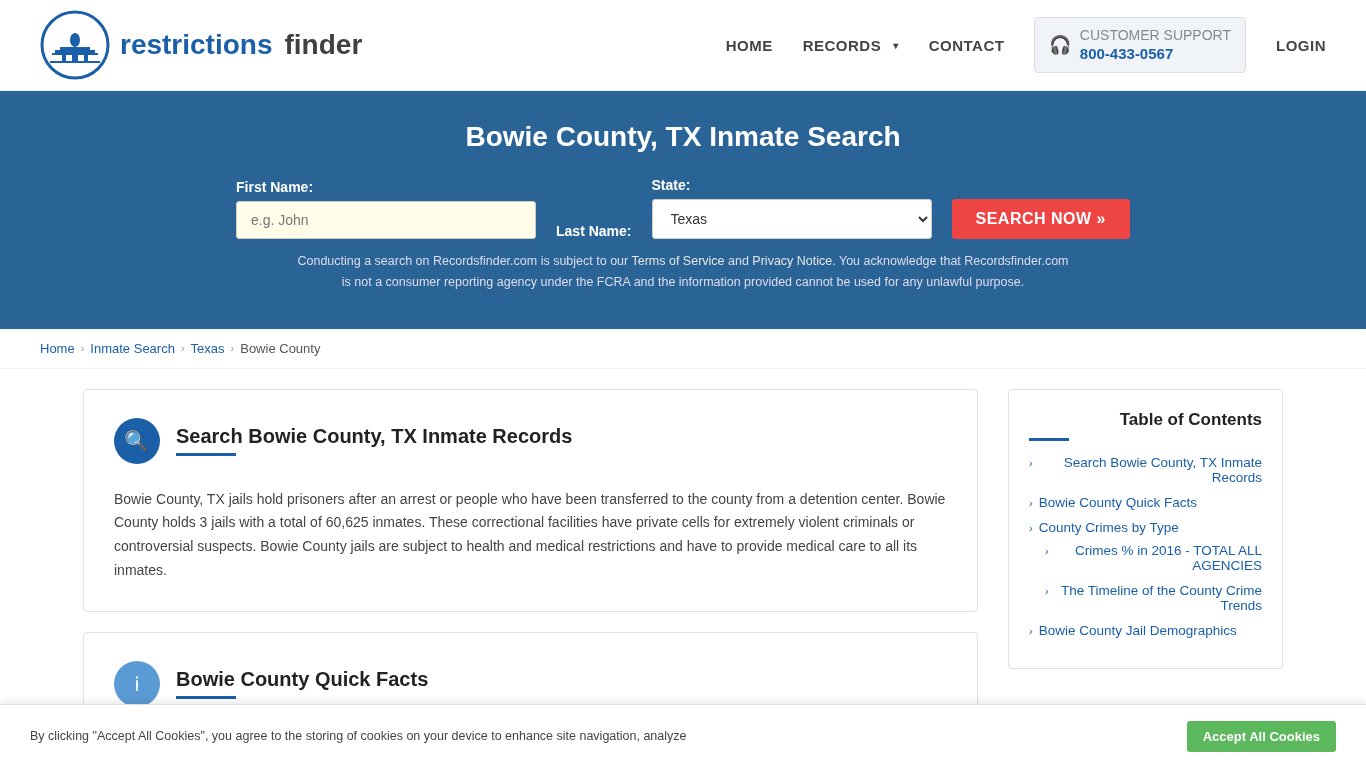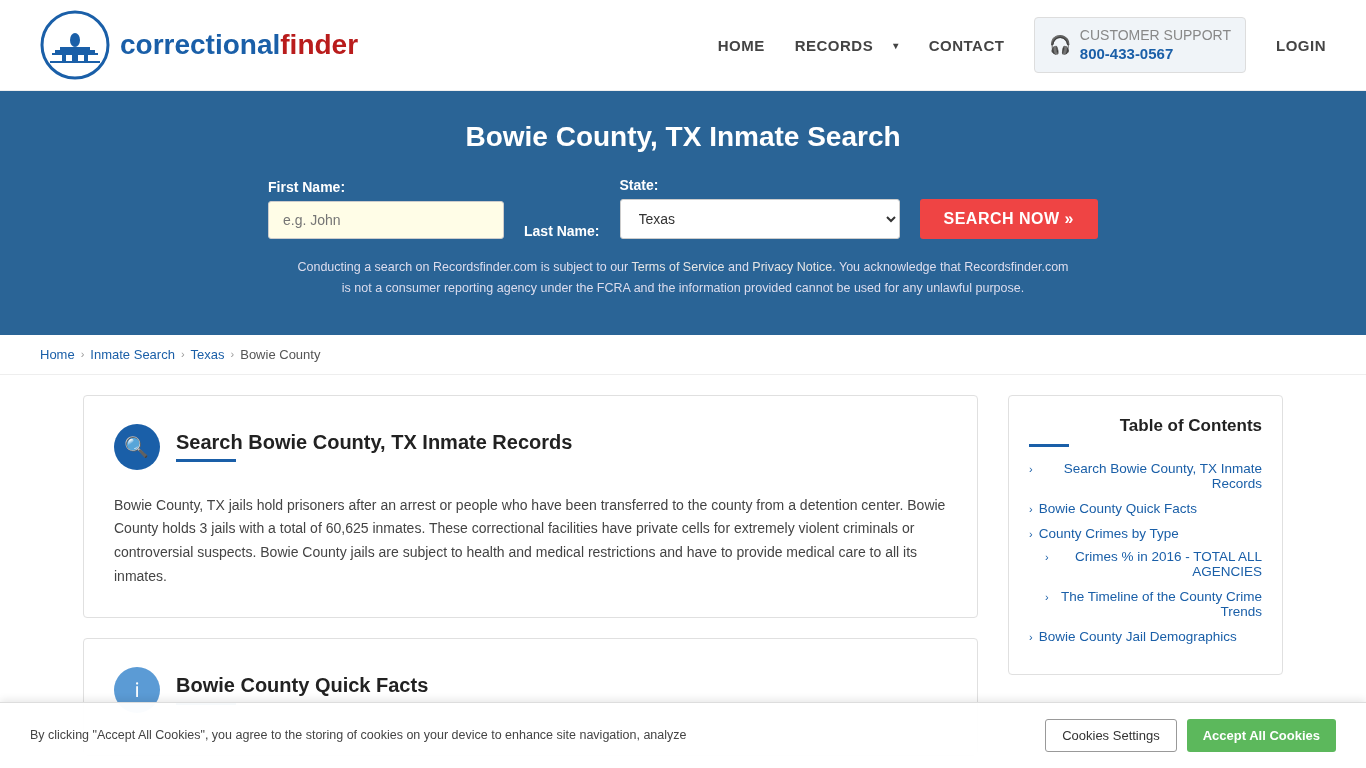--- a/index.html
+++ b/index.html
@@ -26,40 +26,41 @@
     .logo-text {
       font-size: 28px;
       color: #333;
       font-weight: 300;
     }
     .logo-text span {
       color: #1a5fa8;
       font-weight: bold;
     }
     .logo-text .finder {
-      color: #b91c1c;
-      font-weight: bold;
+      color: #404040;
+      font-weight: bold;
+      margin-left: 12px;
     }
     .nav {
       display: flex;
       align-items: center;
       gap: 30px;
     }
     .nav-item {
       font-size: 15px;
       font-weight: bold;
       color: #444;
       text-decoration: none;
       cursor: pointer;
       letter-spacing: 0.5px;
     }
     .nav-records {
       display: flex;
       align-items: center;
-      gap: 20px;
+      gap: 12px;
     }
     .chevron {
       font-size: 10px;
     }
     .support-box {
       display: flex;
       align-items: center;
       gap: 8px;
       background: #f0f4f8;
       border: 1px solid #ddd;
@@ -97,41 +98,41 @@
       font-size: 28px;
       font-weight: bold;
       color: #fff;
       margin-bottom: 24px;
     }
     .search-form {
       display: flex;
       align-items: flex-end;
       justify-content: center;
       gap: 20px;
-      margin-bottom: 18px;
+      margin-bottom: 12px;
     }
     .form-group {
       display: flex;
       flex-direction: column;
       align-items: flex-start;
       gap: 6px;
     }
     .form-label {
       color: #fff;
       font-size: 14px;
       font-weight: bold;
     }
     .form-input {
       background: #fffde7;
       border: 1px solid #ccc;
       border-radius: 3px;
       padding: 10px 14px;
       font-size: 14px;
       color: #aaa;
-      width: 236px;
+      width: 300px;
     }
     .form-select {
       background: #fff;
       border: 1px solid #ccc;
       border-radius: 3px;
       padding: 10px 14px;
       font-size: 14px;
       color: #333;
       width: 280px;
       appearance: auto;
@@ -367,21 +368,21 @@
       <ellipse cx="35" cy="30" rx="5" ry="7" fill="#1a5fa8"></ellipse>
       <rect x="20" y="37" width="30" height="3" fill="#1a5fa8"></rect>
       <rect x="15" y="40" width="40" height="3" fill="#1a5fa8"></rect>
       <rect x="12" y="43" width="46" height="2" fill="#1a5fa8"></rect>
       <rect x="22" y="43" width="4" height="8" fill="#1a5fa8"></rect>
       <rect x="32" y="43" width="6" height="8" fill="#1a5fa8"></rect>
       <rect x="44" y="43" width="4" height="8" fill="#1a5fa8"></rect>
       <rect x="10" y="51" width="50" height="2" fill="#1a5fa8"></rect>
     </svg>
     <span class="logo-text">
-      <span>correctional</span><span class="finder">finder</span>
+      <span>restrictions</span><span class="finder">finder</span>
     </span>
   </div>
 
   <nav class="nav">
     <a class="nav-item">HOME</a>
     <div class="nav-item nav-records">
       <span>RECORDS</span>
       <span class="chevron">▾</span>
     </div>
     <a class="nav-item">CONTACT</a>
@@ -505,16 +506,15 @@
         </li>
       </ul>
     </div>
   </div>
 
 </div>
 
 <div class="cookie-banner">
   <p class="cookie-text">By clicking "Accept All Cookies", you agree to the storing of cookies on your device to enhance site navigation, analyze</p>
   <div class="cookie-buttons">
-    <button class="cookie-settings-btn">Cookies Settings</button>
     <button class="cookie-accept-btn">Accept All Cookies</button>
   </div>
 </div>
 
 </body></html>

